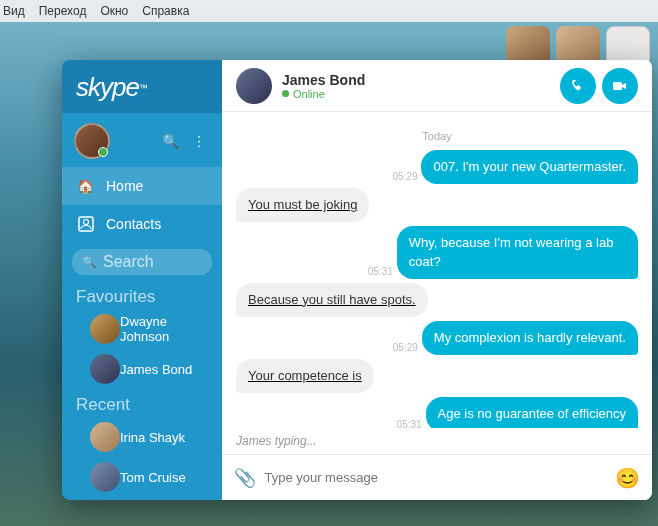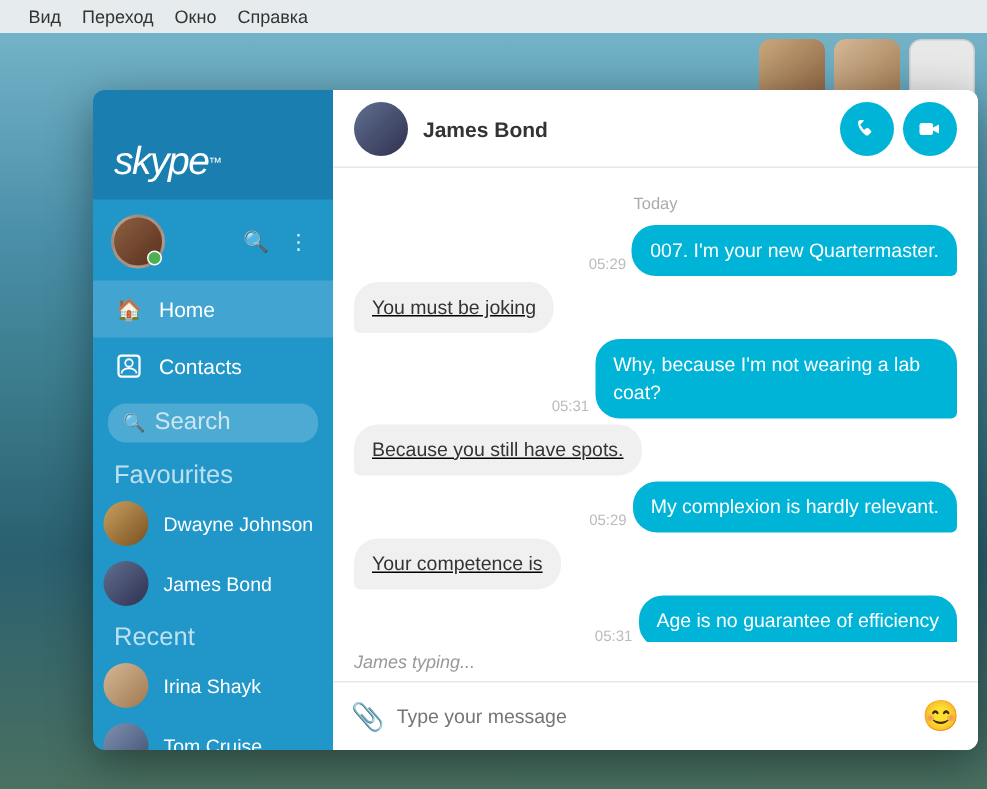--- a/index.html
+++ b/index.html
@@ -21,21 +21,21 @@
     }
 
     
     .menu-bar {
       position: absolute;
       top: 0; left: 0; right: 0;
       height: 22px;
       background: rgba(240,240,240,0.92);
       display: flex;
       align-items: center;
-      padding: 0 19px;
+      padding: 0 3px;
       gap: 14px;
       z-index: 100;
       font-size: 12px;
       color: #333;
     }
     .menu-bar span { cursor: default; }
 
     
     .desktop-icons {
       position: absolute;
@@ -96,21 +96,20 @@
     }
     .skype-logo {
       font-size: 26px;
       color: white;
       font-weight: 300;
       font-style: italic;
       letter-spacing: -1px;
       display: flex;
       align-items: center;
       gap: 0;
-      margin-top: 20px;
     }
     .skype-logo-tm {
       font-size: 9px;
       vertical-align: super;
       font-style: normal;
     }
 
     .user-row {
       display: flex;
       align-items: center;
@@ -185,22 +184,22 @@
     .section-label {
       padding: 6px 14px 2px;
       font-size: 17px;
       color: rgba(255,255,255,0.7);
       text-transform: none;
     }
 
     .contact-item {
       display: flex;
       align-items: center;
-      padding: 5px 7px;
-      gap: 10px;
+      padding: 5px 28px;
+      gap: 0;
       cursor: pointer;
     }
     .contact-avatar {
       width: 30px; height: 30px;
       border-radius: 50%;
       background: linear-gradient(135deg, #c9a87c, #7a5030);
       flex-shrink: 0;
     }
     .contact-avatar.av1 { background: linear-gradient(135deg, #c8a060, #7a5020); }
     .contact-avatar.av2 { background: linear-gradient(135deg, #607090, #303050); }
@@ -437,20 +436,24 @@
     </div>
 
   </div>
 
   <div class="chat-area">
 
     <div class="chat-header">
       <div class="chat-contact-avatar"></div>
       <div class="chat-contact-info">
         <div class="chat-contact-name">James Bond</div>
+        <div class="chat-contact-status">
+          <div class="status-dot"></div>
+          <span>Online</span>
+        </div>
       </div>
       <div class="chat-action-btn" title="Voice call">
         <svg width="16" height="16" viewBox="0 0 16 16" fill="white">
           <path d="M3.5 2C3 2 2 3 2 3.5c0 3.5 2.5 6.5 5 8.5.5.5 1.5.5 2 0l1.5-1.5c.5-.5.5-1 0-1.5L9 7.5C8.5 7 8 7 7.5 7.5L7 8c-.5.5-1 .5-1.5 0C5 7.5 5 7 4.5 6.5L4 6C3.5 5.5 3.5 5 4 4.5L5.5 3C6 2.5 6 2 5.5 2h-2z"></path>
         </svg>
       </div>
       <div class="chat-action-btn" title="Video call" style="margin-left:6px;">
         <svg width="16" height="16" viewBox="0 0 16 16" fill="white">
           <rect x="1" y="4" width="9" height="8" rx="1.5"></rect>
           <path d="M10 7l4-2v6l-4-2V7z"></path>

